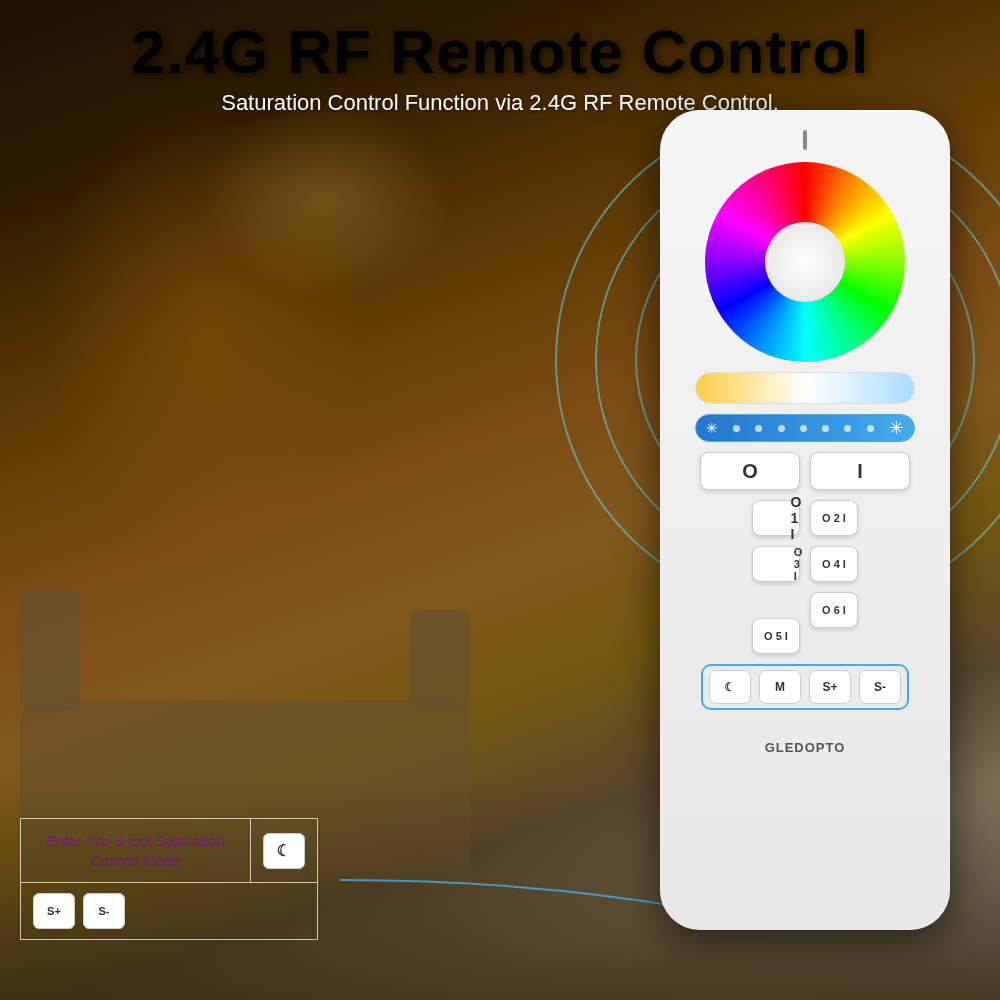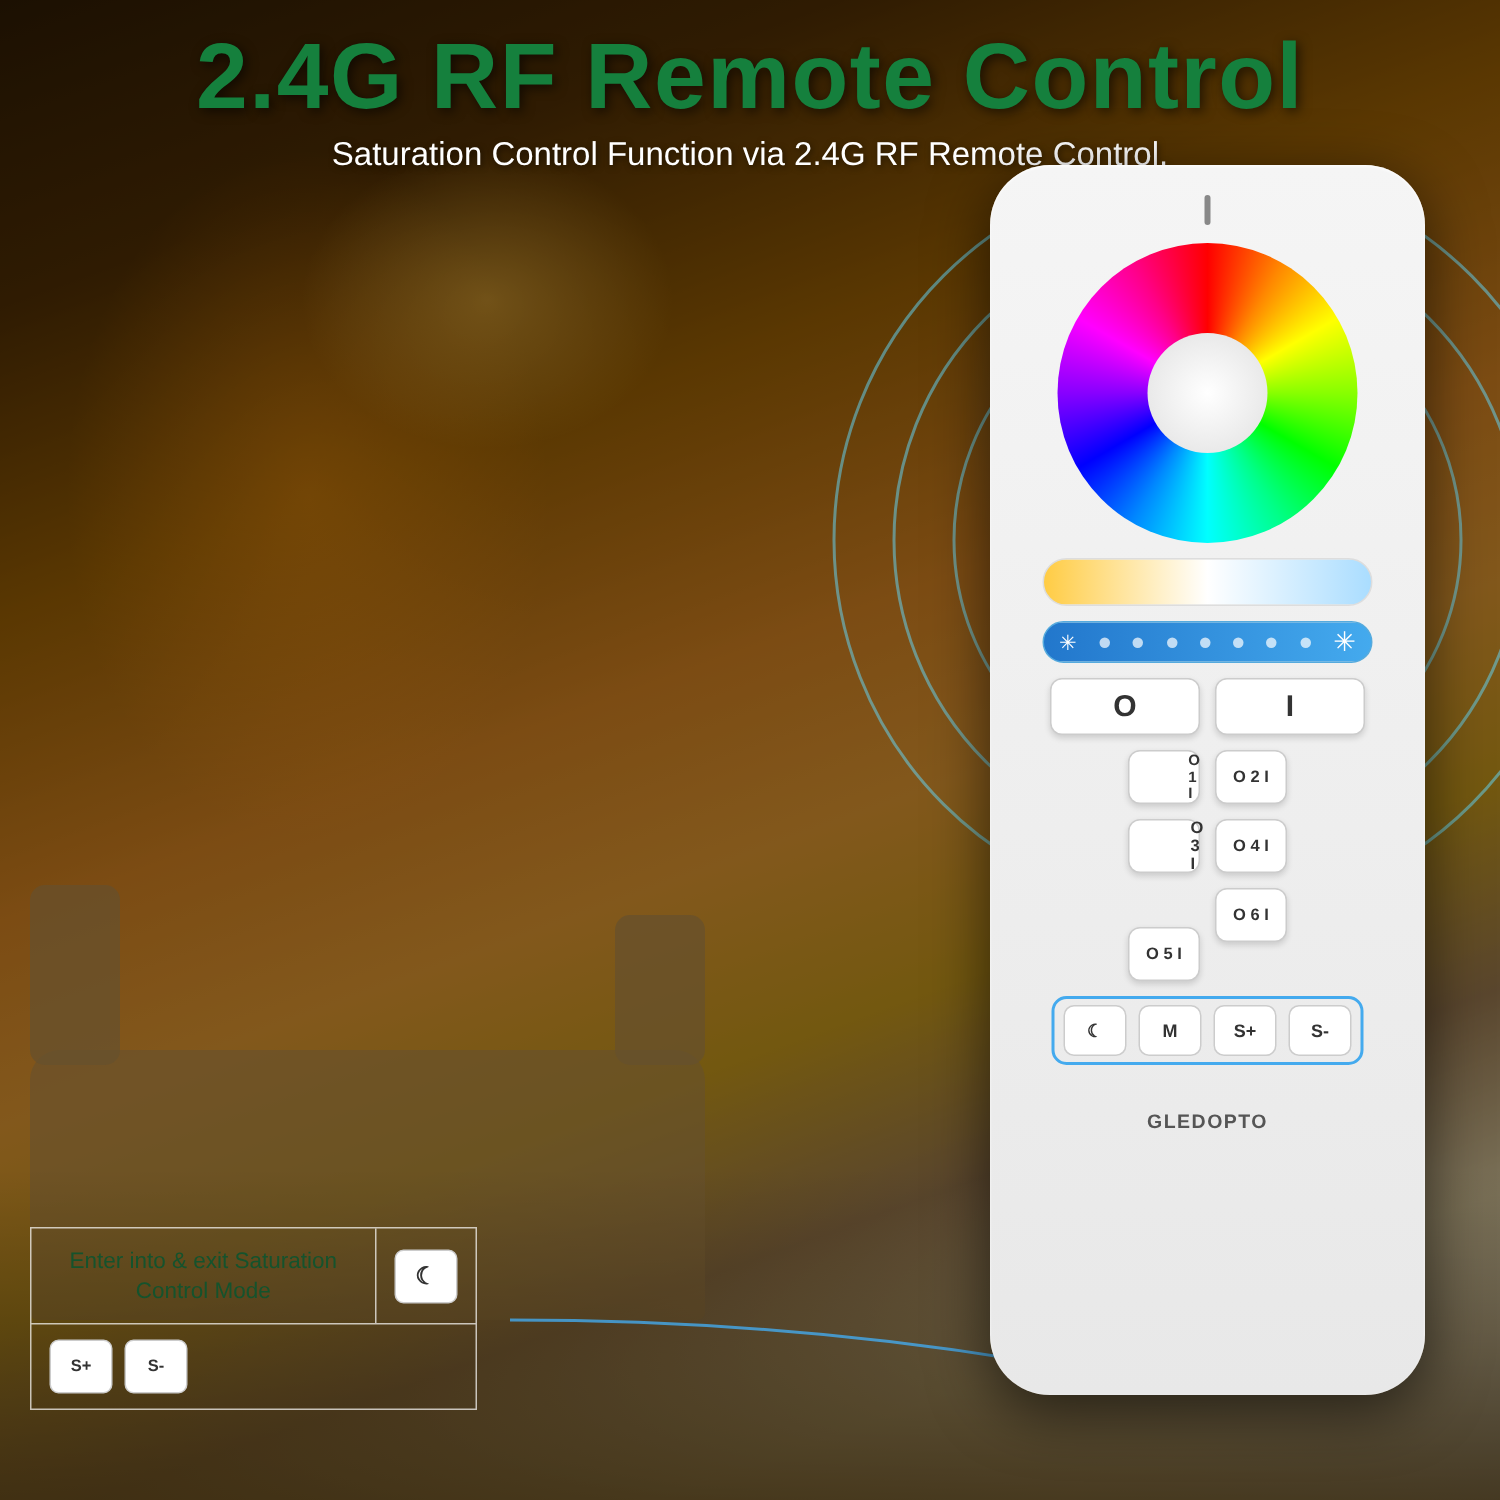--- a/index.html
+++ b/index.html
@@ -35,21 +35,21 @@
       top: 18px;
       left: 0;
       width: 100%;
       text-align: center;
       z-index: 10;
     }
 
     .main-title {
       font-size: 62px;
       font-weight: 900;
-      color: #15803d;
+      color: #000000;
       text-shadow: 2px 2px 8px rgba(0,0,0,0.6);
       letter-spacing: 1px;
       line-height: 1.1;
     }
 
     .subtitle {
       font-size: 22px;
       color: #ffffff;
       text-shadow: 1px 1px 4px rgba(0,0,0,0.5);
       margin-top: 4px;
@@ -266,21 +266,21 @@
 
     .info-box:first-child {
       border-bottom: none;
     }
 
     .info-text {
       width: 230px;
       padding: 12px 14px;
       font-size: 15px;
       font-weight: 500;
-      color: #14532d;
+      color: #701a75;
       text-align: center;
       line-height: 1.3;
       border-right: 1.5px solid rgba(255,255,255,0.7);
     }
 
     .info-buttons {
       padding: 10px 12px;
       display: flex;
       gap: 8px;
       align-items: center;
@@ -360,21 +360,21 @@
       <div class="bright-dot"></div>
       <span class="bright-icon-right">✳</span>
     </div>
 
     <div class="btn-row">
       <div class="remote-btn btn-large">O</div>
       <div class="remote-btn btn-large">I</div>
     </div>
 
     <div class="btn-row">
-      <div class="remote-btn btn-medium" style="font-size:10px;padding-left:40px;">O 1 I</div>
+      <div class="remote-btn btn-medium" style="font-size:14px;padding-left:40px;">O 1 I</div>
       <div class="remote-btn btn-medium" style="font-size:11px;">O 2 I</div>
     </div>
 
     <div class="btn-row">
       <div class="remote-btn btn-medium" style="font-size:11px;padding-left:44px;">O 3 I</div>
       <div class="remote-btn btn-medium" style="font-size:11px;text-align:right;">O 4 I</div>
     </div>
 
     <div class="btn-row">
       <div class="remote-btn btn-medium" style="font-size:11px;margin-top:26px;">O 5 I</div>

